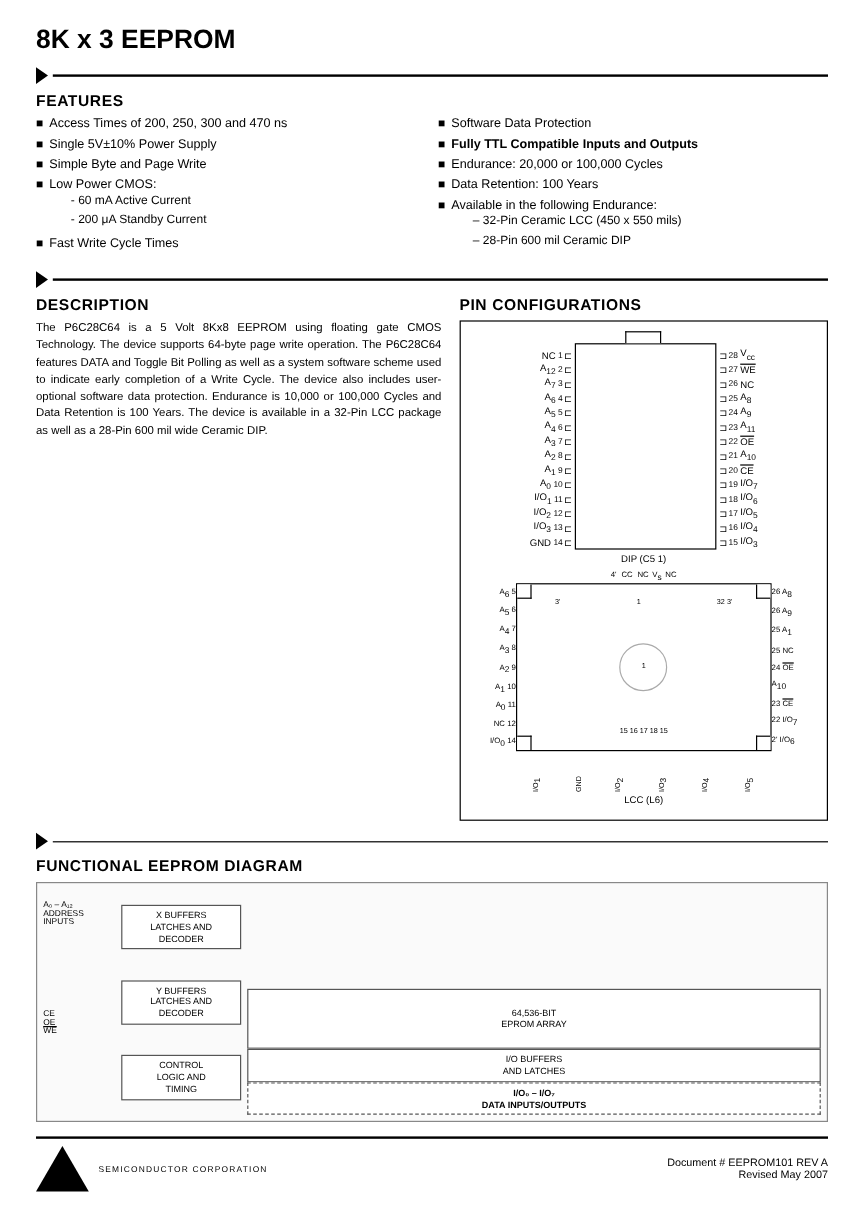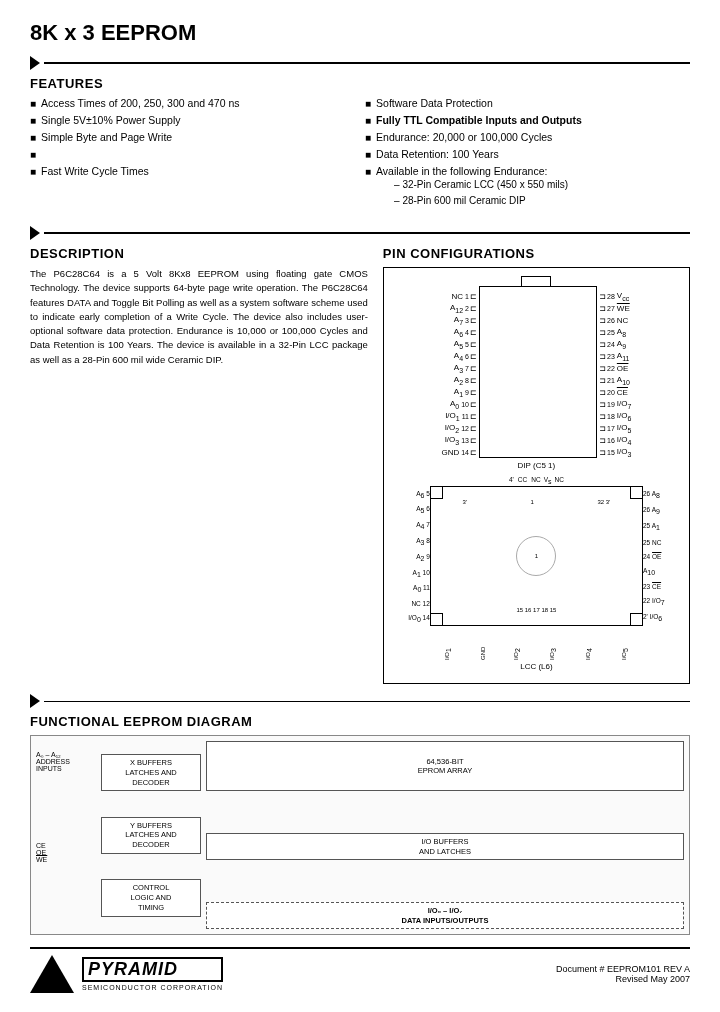--- a/index.html
+++ b/index.html
@@ -177,20 +177,27 @@
     <div class="feature-item">
       <span class="feature-bullet">■</span>
       <span>Single 5V±10% Power Supply</span>
     </div>
     <div class="feature-item">
       <span class="feature-bullet">■</span>
       <span>Simple Byte and Page Write</span>
     </div>
     <div class="feature-item">
       <span class="feature-bullet">■</span>
+      <div>
+        <div>Low Power CMOS:</div>
+        <div class="feature-sub">
+          <div>-  60 mA Active Current</div>
+          <div>-  200 μA Standby Current</div>
+        </div>
+      </div>
     </div>
     <div class="feature-item">
       <span class="feature-bullet">■</span>
       <span>Fast Write Cycle Times</span>
     </div>
   </div>
   <div class="features-col">
     <div class="feature-item">
       <span class="feature-bullet">■</span>
       <span>Software Data Protection</span>
@@ -481,33 +488,32 @@
       <div style="font-size:7px;margin-bottom:30px;">A₀ – A₁₂<br>ADDRESS<br>INPUTS</div>
       <div style="margin-top:40px;font-size:7px;">CE<br>OE<br><span class="bar-over">WE</span></div>
     </div>
 
     <div style="display:flex;flex-direction:column;justify-content:space-around;width:100px;">
       <div class="block-box">X BUFFERS<br>LATCHES AND<br>DECODER</div>
       <div class="block-box">Y BUFFERS<br>LATCHES AND<br>DECODER</div>
       <div class="block-box">CONTROL<br>LOGIC AND<br>TIMING</div>
     </div>
 
-    <div style="display:flex;flex-direction:column;justify-content:space-between;flex:1;">
+    <div style="display:flex;flex-direction:column;justify-content:flex-end;flex:1;">
       <div class="block-box" style="height:50px;display:flex;align-items:center;justify-content:center;">64,536-BIT<br>EPROM ARRAY</div>
       <div class="block-box">I/O BUFFERS<br>AND LATCHES</div>
       <div class="block-box-dashed">I/O₀ – I/O₇<br>DATA INPUTS/OUTPUTS</div>
     </div>
   </div>
 </div>
 
 <div class="footer">
   <div class="pyramid-logo">
     <div class="pyramid-triangle"></div>
     <div class="pyramid-text">
-      <div class="pyramid-name">PYRAMID</div>
       <div class="pyramid-sub">SEMICONDUCTOR CORPORATION</div>
     </div>
   </div>
   <div class="footer-right">
     <div>Document # EEPROM101 REV A</div>
     <div>Revised  May 2007</div>
   </div>
 </div>
 
 </body></html>

